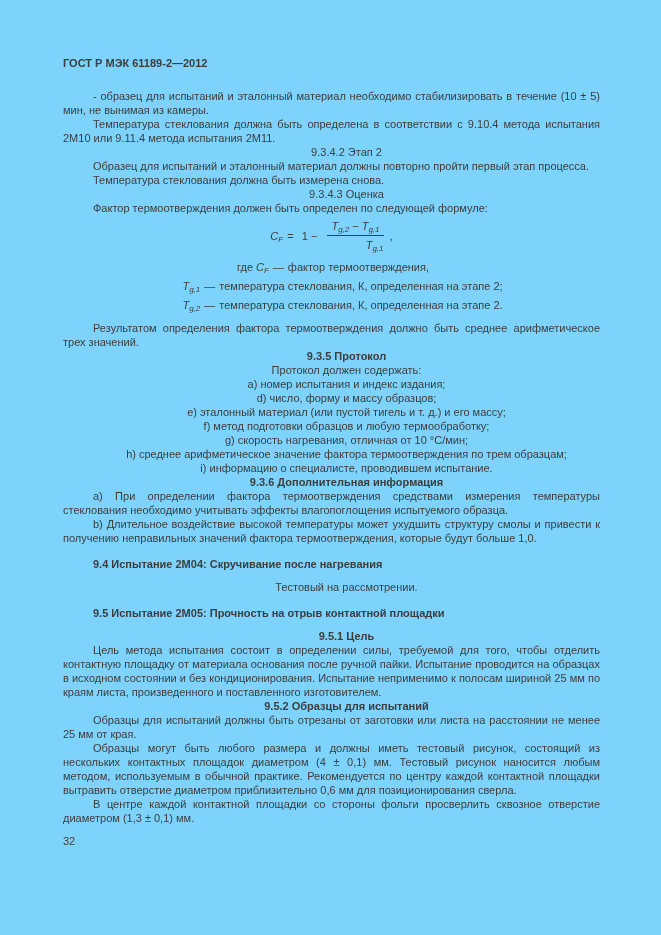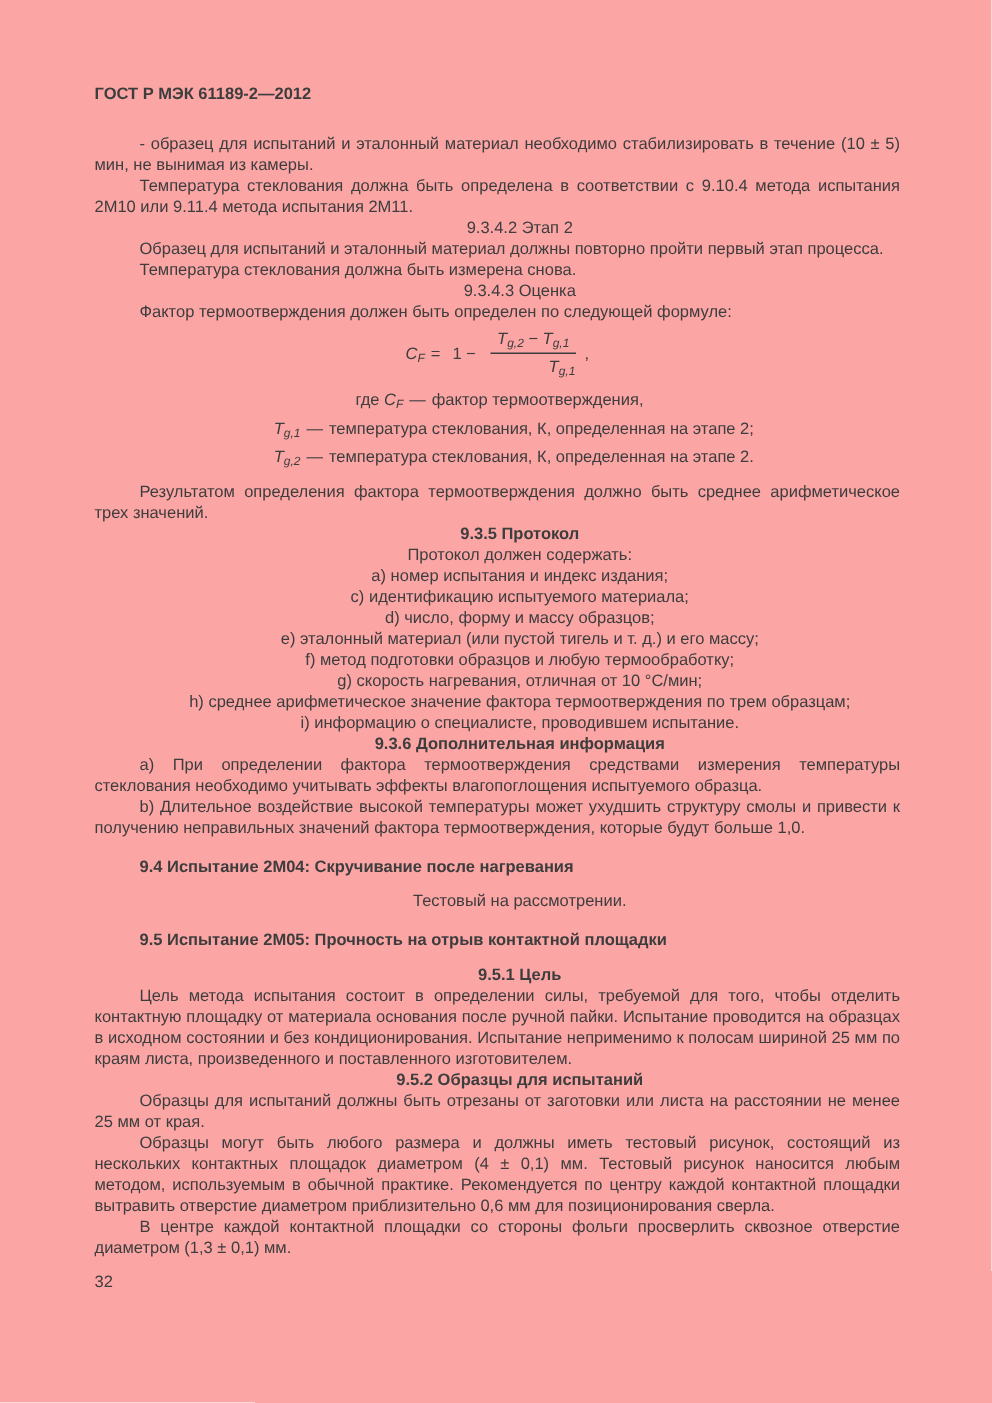--- a/index.html
+++ b/index.html
@@ -1,20 +1,20 @@
 <!DOCTYPE html>
 <html lang="ru"><head>
 <meta charset="utf-8">
 <style>
   html, body { margin: 0; padding: 0; background: #ffffff; }
   .page {
     width: 661px;
     height: 935px;
     box-sizing: border-box;
-    background: #fca5a5;
+    background: #7dd3fc;
     color: #3d3d3d;
     font-family: "Liberation Sans", sans-serif;
     font-size: 11px;
     line-height: 14px;
     padding: 56px 61px 0 63px;
     position: relative;
     overflow: hidden;
   }
   .doc-header {
     font-weight: bold;
@@ -118,21 +118,20 @@
     <div class="where-row">
       <span class="w-prefix"></span><span class="var">T</span><sub class="s">g,2</sub><span class="w-dash">—</span><span>температура стеклования, К, определенная на этапе 2.</span>
     </div>
   </div>
 
   <p class="para p-result">Результатом определения фактора термоотверждения должно быть среднее арифметическое трех значений.</p>
   <p class="line bold">9.3.5 Протокол</p>
   <p class="line">Протокол должен содержать:</p>
 
   <p class="line">a) номер испытания и индекс издания;</p>
-  <p class="line">c) идентификацию испытуемого материала;</p>
   <p class="line">d) число, форму и массу образцов;</p>
   <p class="line">e) эталонный материал (или пустой тигель и т. д.) и его массу;</p>
   <p class="line">f) метод подготовки образцов и любую термообработку;</p>
   <p class="line">g) скорость нагревания, отличная от 10 °С/мин;</p>
   <p class="line">h) среднее арифметическое значение фактора термоотверждения по трем образцам;</p>
   <p class="line">i) информацию о специалисте, проводившем испытание.</p>
 
   <p class="line bold">9.3.6 Дополнительная информация</p>
   <p class="para">a) При определении фактора термоотверждения средствами измерения температуры стеклования необходимо учитывать эффекты влагопоглощения испытуемого образца.</p>
   <p class="para">b) Длительное воздействие высокой температуры может ухудшить структуру смолы и привести к получению неправильных значений фактора термоотверждения, которые будут больше 1,0.</p>

